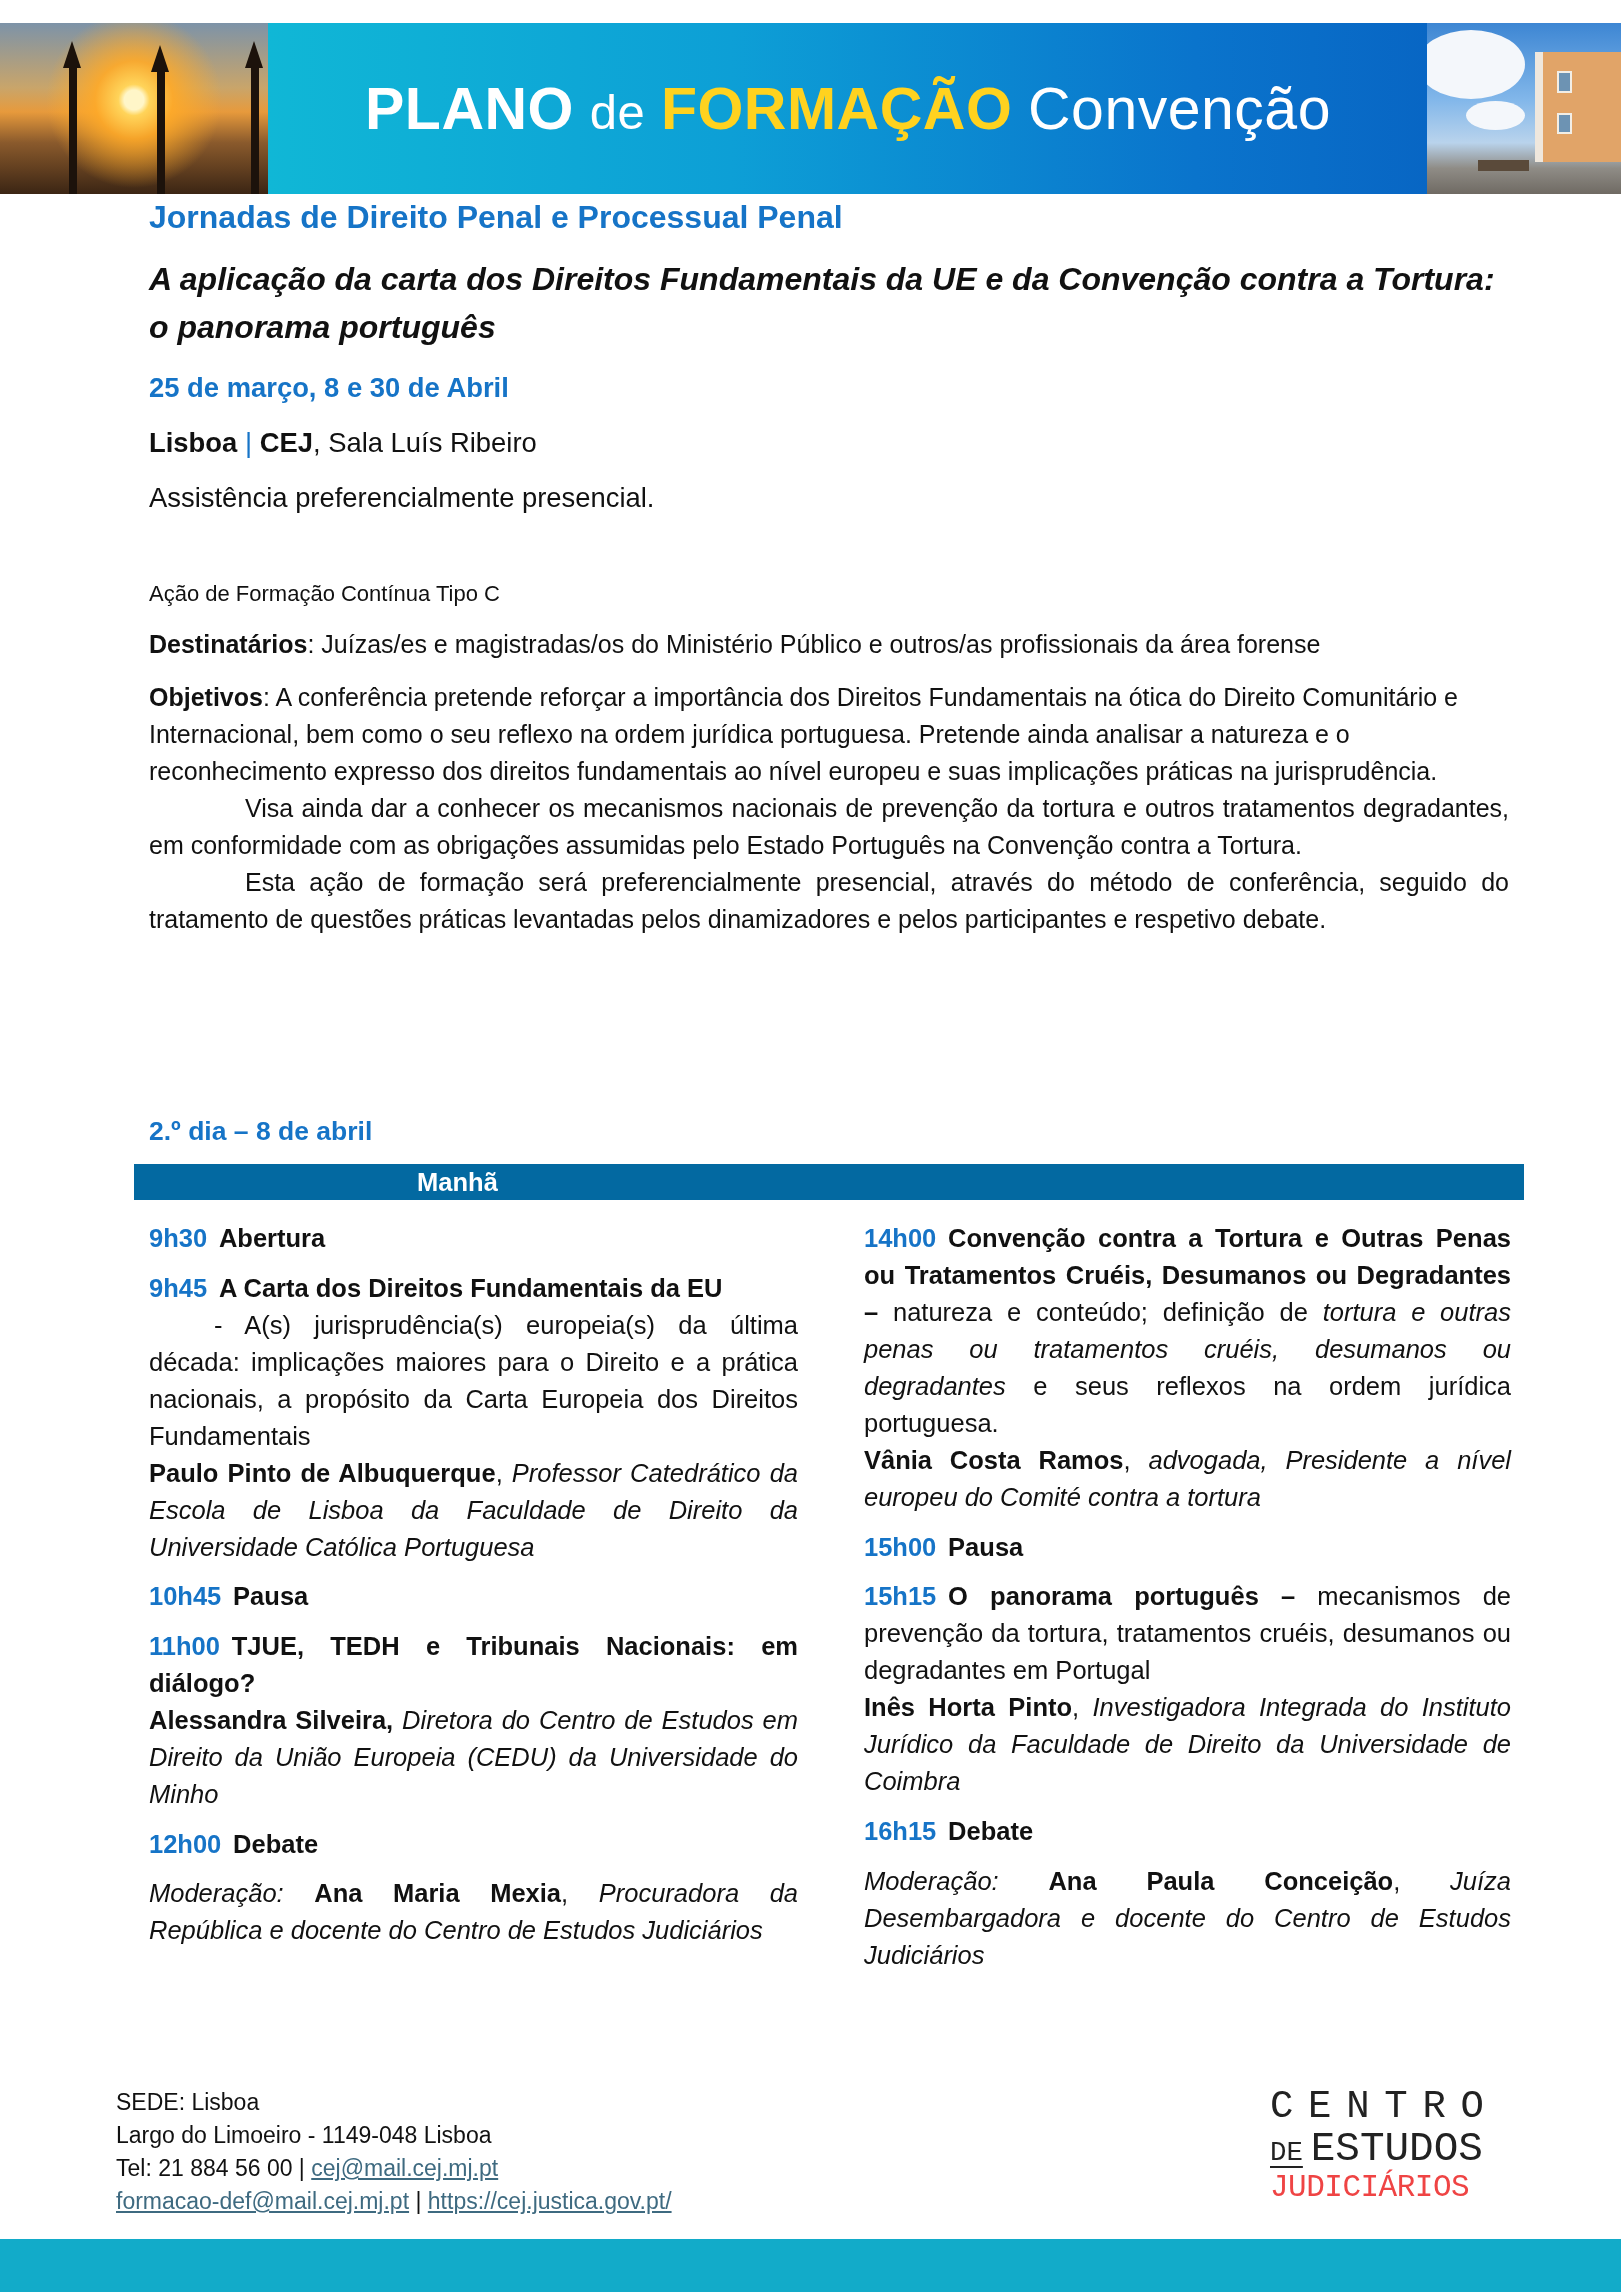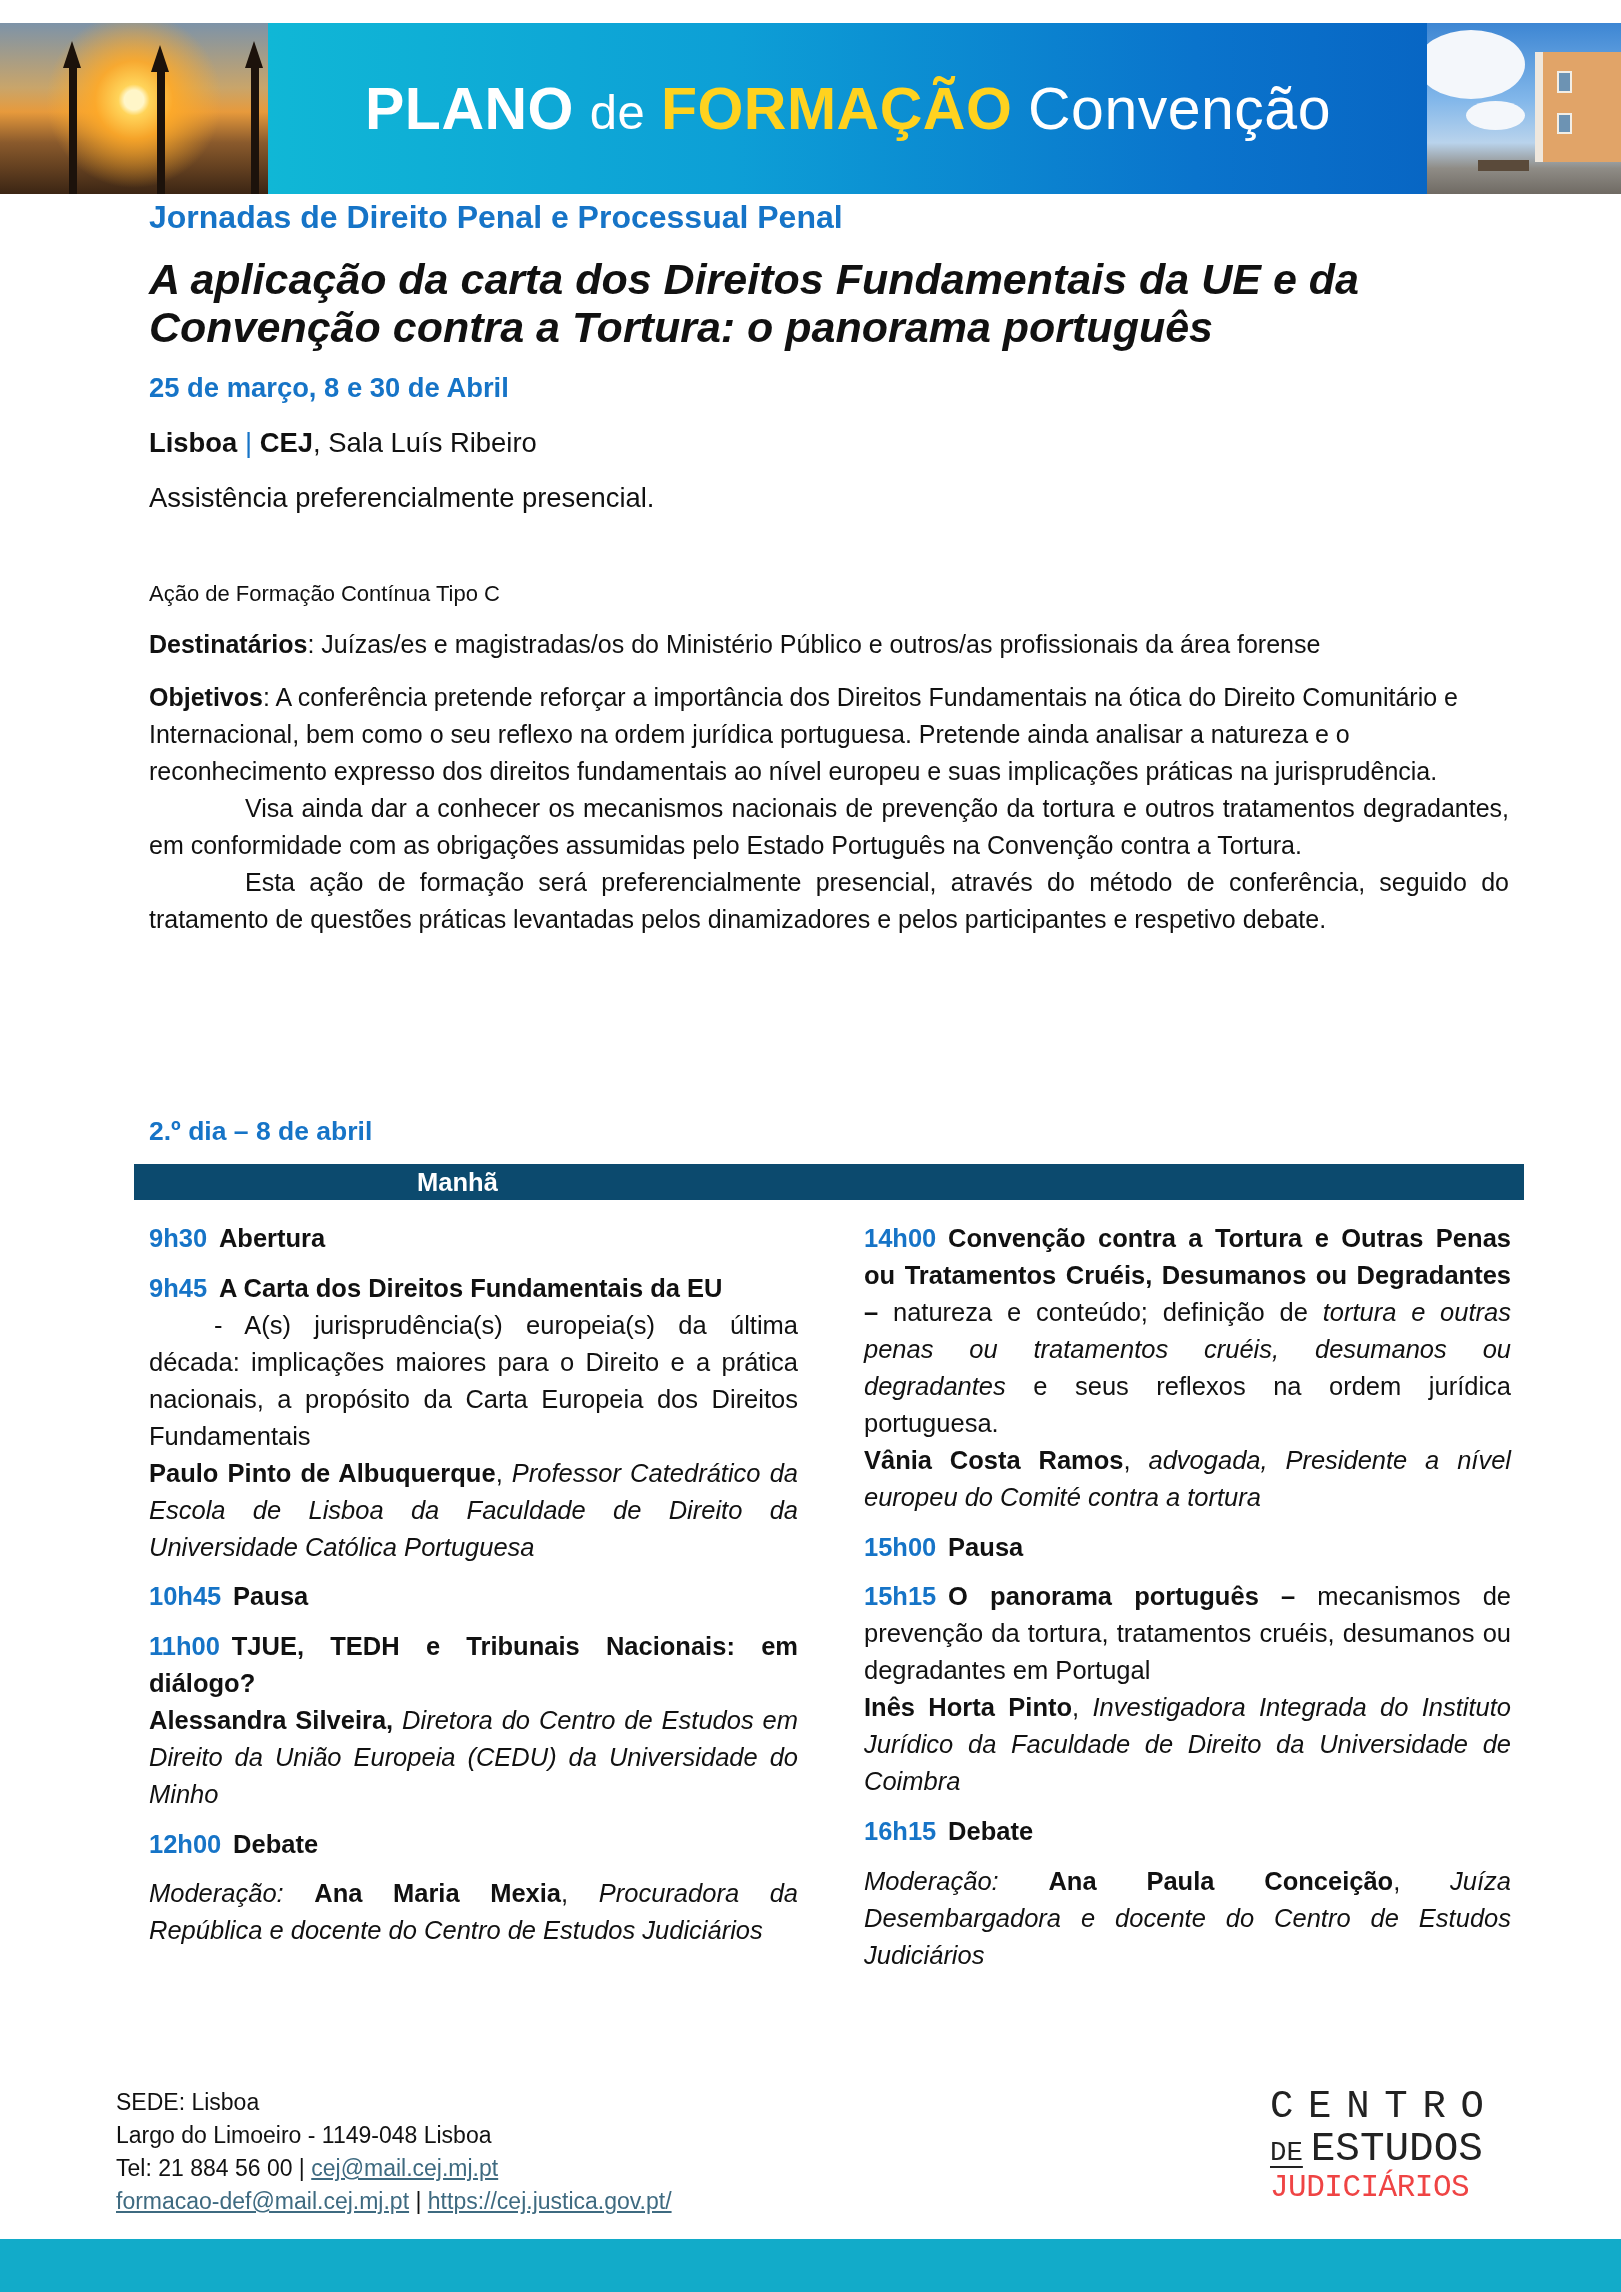--- a/index.html
+++ b/index.html
@@ -28,37 +28,37 @@
     background: linear-gradient(180deg, #3d86d3 0%, #82b7ea 45%, #b9d3ec 70%, #8f8c86 85%, #6f6a63 100%); overflow: hidden; }
   .cloud { position: absolute; background: #f4f7fb; border-radius: 50%; }
   .building { position: absolute; left: 116px; top: 29px; width: 78px; height: 110px; background: #e1a468; }
   .building-side { position: absolute; left: 108px; top: 29px; width: 9.8px; height: 110px; background: #efe7dd; }
   .window { position: absolute; width: 11.8px; height: 17.6px; background: #6d93b3; border: 2px solid #f2eee6; }
   .bench { position: absolute; left: 51px; top: 137px; width: 51px; height: 11.8px; background: #5a4a3a; }
 
   
   .content { position: absolute; left: 149px; top: 194px; width: 1362px; }
   .course-series { font-size: 32px; font-weight: bold; color: #1674c7; margin: 0; line-height: 47px; }
-  .course-title { font-size: 43px; font-weight: bold; font-style: italic; color: #111; margin: 13.7px 0 0 0; line-height: 48px; width: 1353px; }
+  .course-title { font-size: 32px; font-weight: bold; font-style: italic; color: #111; margin: 13.7px 0 0 0; line-height: 48px; width: 1353px; }
   .course-dates { font-size: 27.4px; font-weight: bold; color: #1674c7; margin: 17.6px 0 0 0; line-height: 39px; }
   .course-location { font-size: 27.4px; margin: 15.7px 0 0 0; line-height: 39px; }
   .course-location b { font-weight: bold; }
   .loc-sep { color: #1674c7; }
   .course-attendance { font-size: 27.4px; margin: 15.7px 0 0 0; line-height: 39px; }
 
   .action-type { position: absolute; left: 149px; top: 578px; font-size: 22px; line-height: 31px; }
   .target { position: absolute; left: 149px; top: 627px; width: 1372px; font-size: 25px; line-height: 35px; }
   .objectives { position: absolute; left: 149px; top: 679px; width: 1360px; font-size: 25px; line-height: 37px; }
   .objectives p { margin: 0; }
   .obj-p2, .obj-p3 { text-align: justify; text-indent: 96px; }
   .obj-label { font-weight: bold; }
 
   .day-heading { position: absolute; left: 149px; top: 1114px; font-size: 26.5px; font-weight: bold; color: #1674c7; line-height: 35px; }
 
-  .sched-header { position: absolute; left: 134px; top: 1164px; width: 1390px; height: 36px; background: #0c4a6e; }
+  .sched-header { position: absolute; left: 134px; top: 1164px; width: 1390px; height: 36px; background: #0369a1; }
   .sched-header-cell { position: absolute; top: 0; height: 36px; line-height: 36px; color: #fff; font-weight: bold; font-size: 25.5px; text-align: center; }
   .sched-header-cell.am { left: 0; width: 647px; }
   .sched-header-cell.pm { left: 719px; width: 670px; }
 
   .col { position: absolute; font-size: 25.5px; line-height: 37px; }
   .col.am { left: 149px; top: 1220px; width: 649px; }
   .col.pm { left: 864px; top: 1220px; width: 647px; }
   .item { margin: 0 0 12.7px 0; text-align: justify; }
   .time { color: #1674c7; font-weight: bold; margin-right: 11.8px; }
   .ttl { font-weight: bold; }

